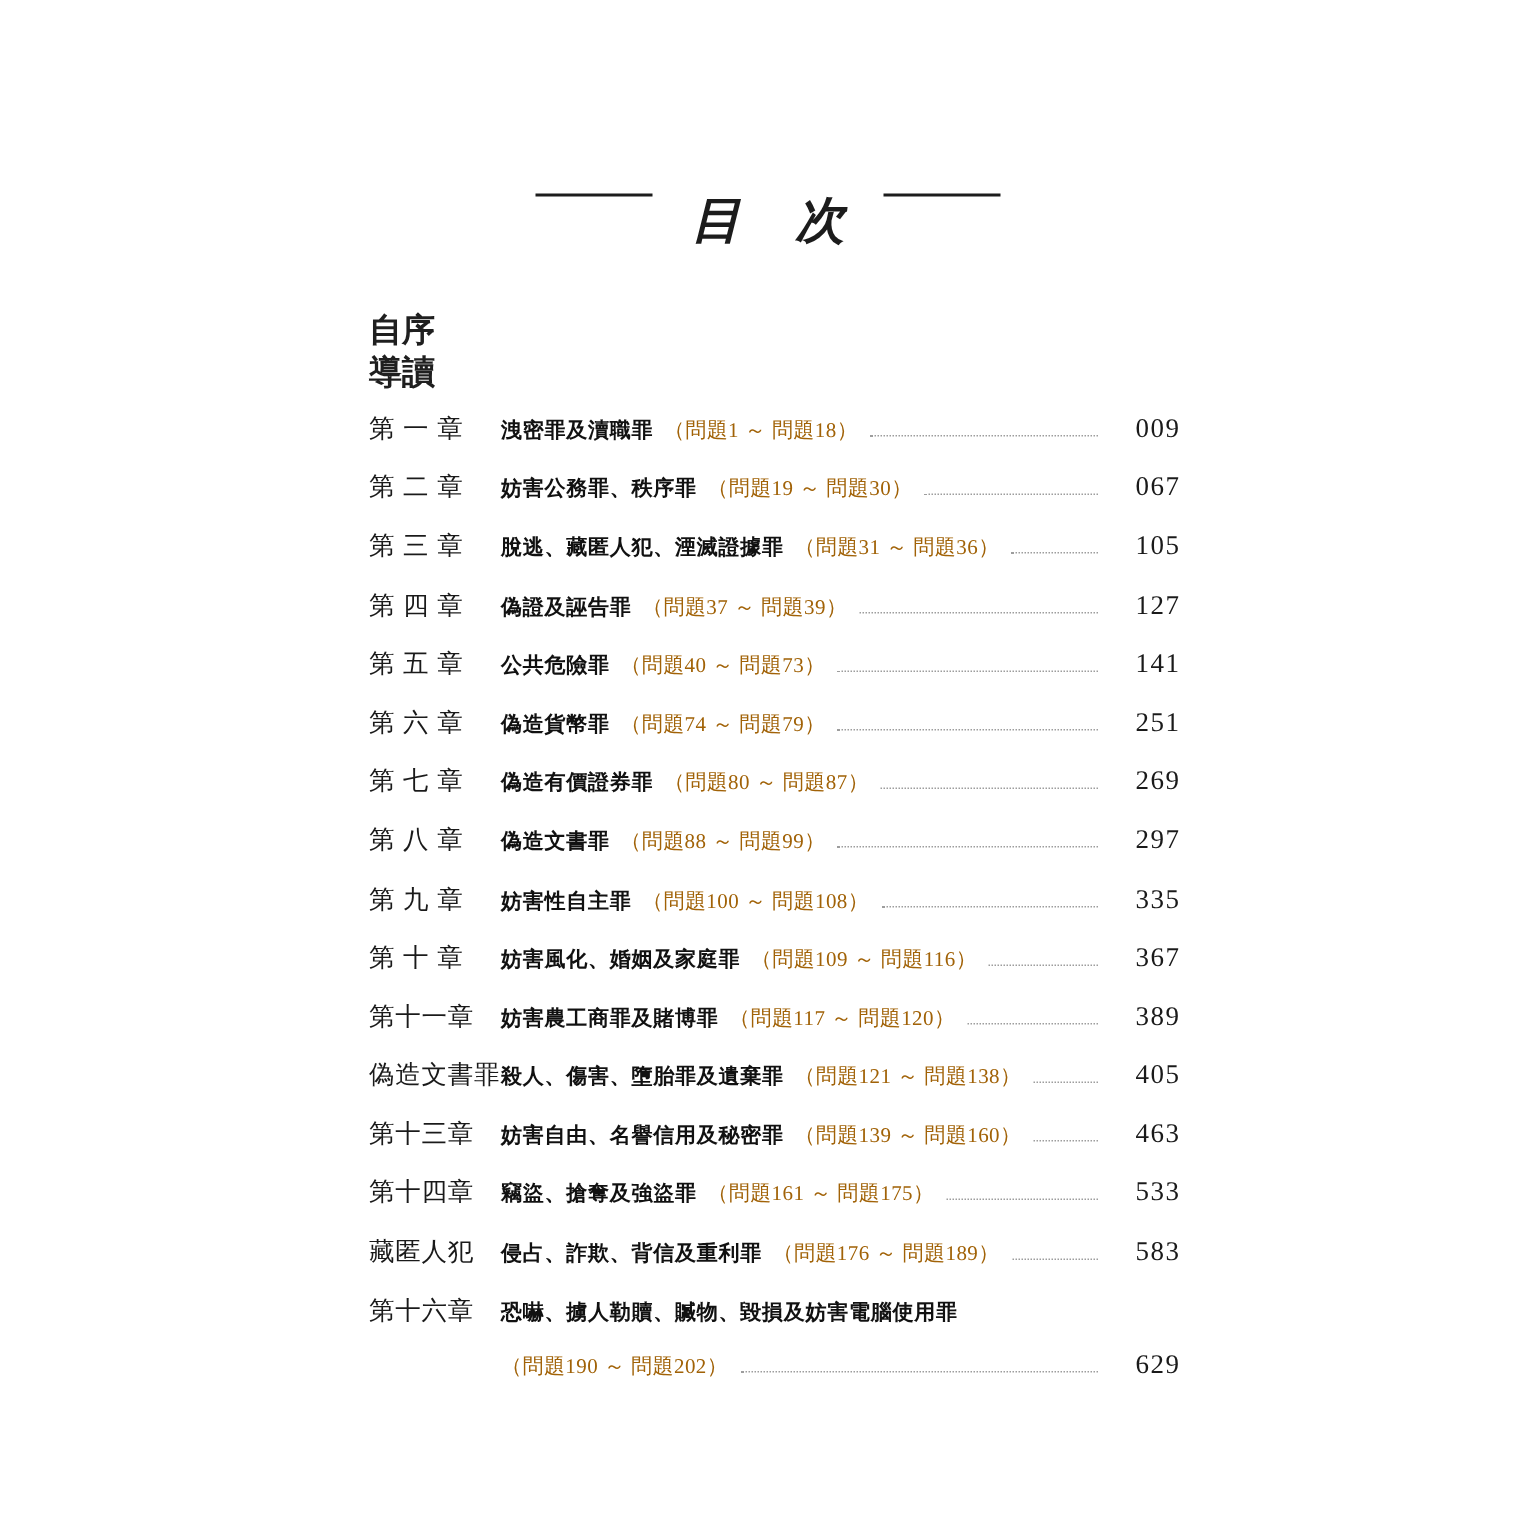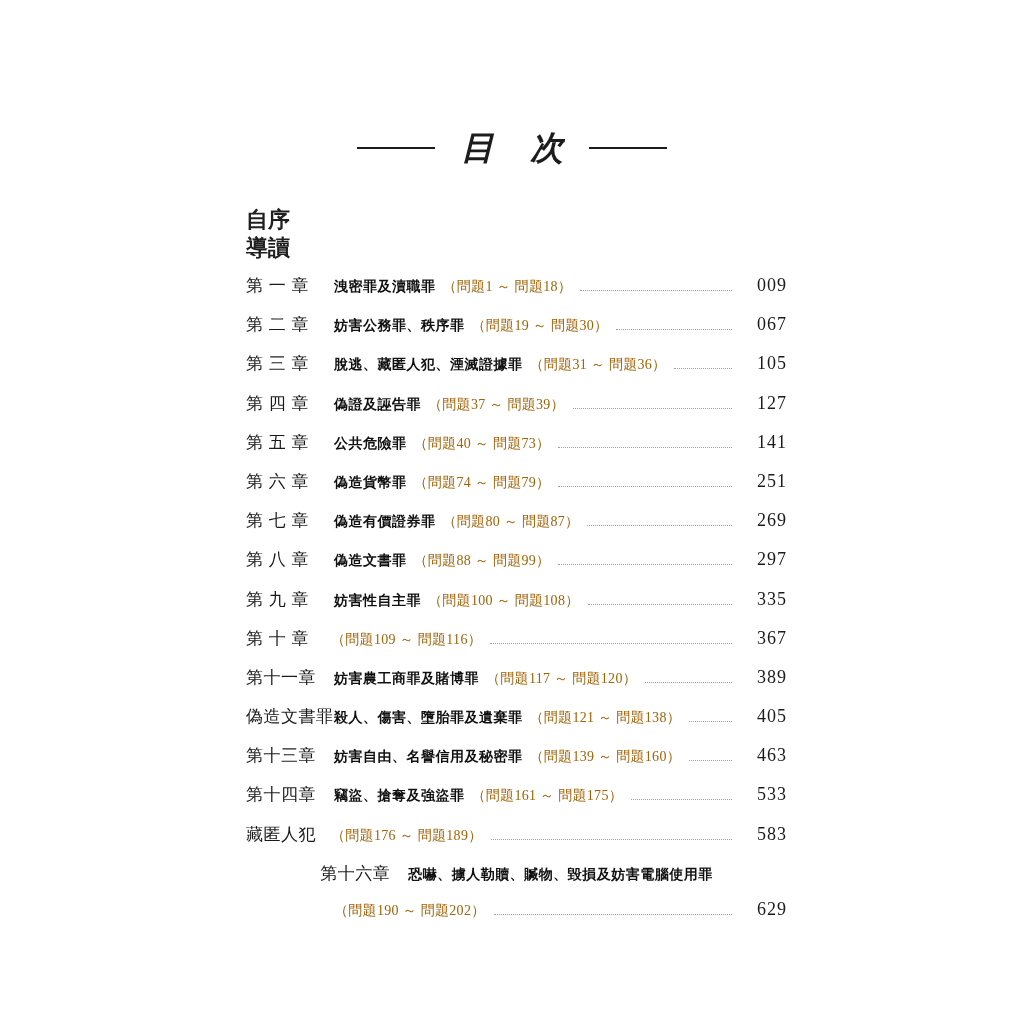--- a/index.html
+++ b/index.html
@@ -16,21 +16,21 @@
     color: #1a1a1a;
   }
   
   .title-block {
     position: absolute;
     top: 129px;
     left: 0;
     width: 1024px;
     display: flex;
     justify-content: center;
-    align-items: center;
+    align-items: flex-start;
   }
   .title-rule {
     width: 78px;
     height: 2px;
     background: #1c1c1c;
   }
   .title-text {
     font-size: 33px;
     font-style: italic;
     font-weight: 600;
@@ -56,21 +56,20 @@
     position: absolute;
     top: 274px;
     left: 246px;
     width: 541px;
   }
   .toc-row {
     display: flex;
     align-items: baseline;
     height: 39.2px;
     box-sizing: border-box;
-    justify-content: center;
   }
   .toc-row.cont {
     height: 32px;
   }
   .toc-row.title-only {
     height: 37px;
   }
   .ch-num {
     flex: none;
     width: 78px;
@@ -204,20 +203,21 @@
   <div class="toc-row">
     <span class="ch-num">第 九 章</span>
     <span class="ch-title">妨害性自主罪</span>
     <span class="ch-range">（問題100 ～ 問題108）</span>
     <span class="leader"></span>
     <span class="ch-page">335</span>
   </div>
 
   <div class="toc-row">
     <span class="ch-num">第 十 章</span>
+    <span class="ch-title">妨害風化、婚姻及家庭罪</span>
     <span class="ch-range">（問題109 ～ 問題116）</span>
     <span class="leader"></span>
     <span class="ch-page">367</span>
   </div>
 
   <div class="toc-row">
     <span class="ch-num">第十一章</span>
     <span class="ch-title">妨害農工商罪及賭博罪</span>
     <span class="ch-range">（問題117 ～ 問題120）</span>
     <span class="leader"></span>
@@ -243,20 +243,21 @@
   <div class="toc-row">
     <span class="ch-num">第十四章</span>
     <span class="ch-title">竊盜、搶奪及強盜罪</span>
     <span class="ch-range">（問題161 ～ 問題175）</span>
     <span class="leader"></span>
     <span class="ch-page">533</span>
   </div>
 
   <div class="toc-row">
     <span class="ch-num">藏匿人犯</span>
+    <span class="ch-title">侵占、詐欺、背信及重利罪</span>
     <span class="ch-range">（問題176 ～ 問題189）</span>
     <span class="leader"></span>
     <span class="ch-page">583</span>
   </div>
 
   <div class="toc-row title-only">
     <span class="ch-num">第十六章</span>
     <span class="ch-title">恐嚇、擄人勒贖、贓物、毀損及妨害電腦使用罪</span>
   </div>
   <div class="toc-row cont">

